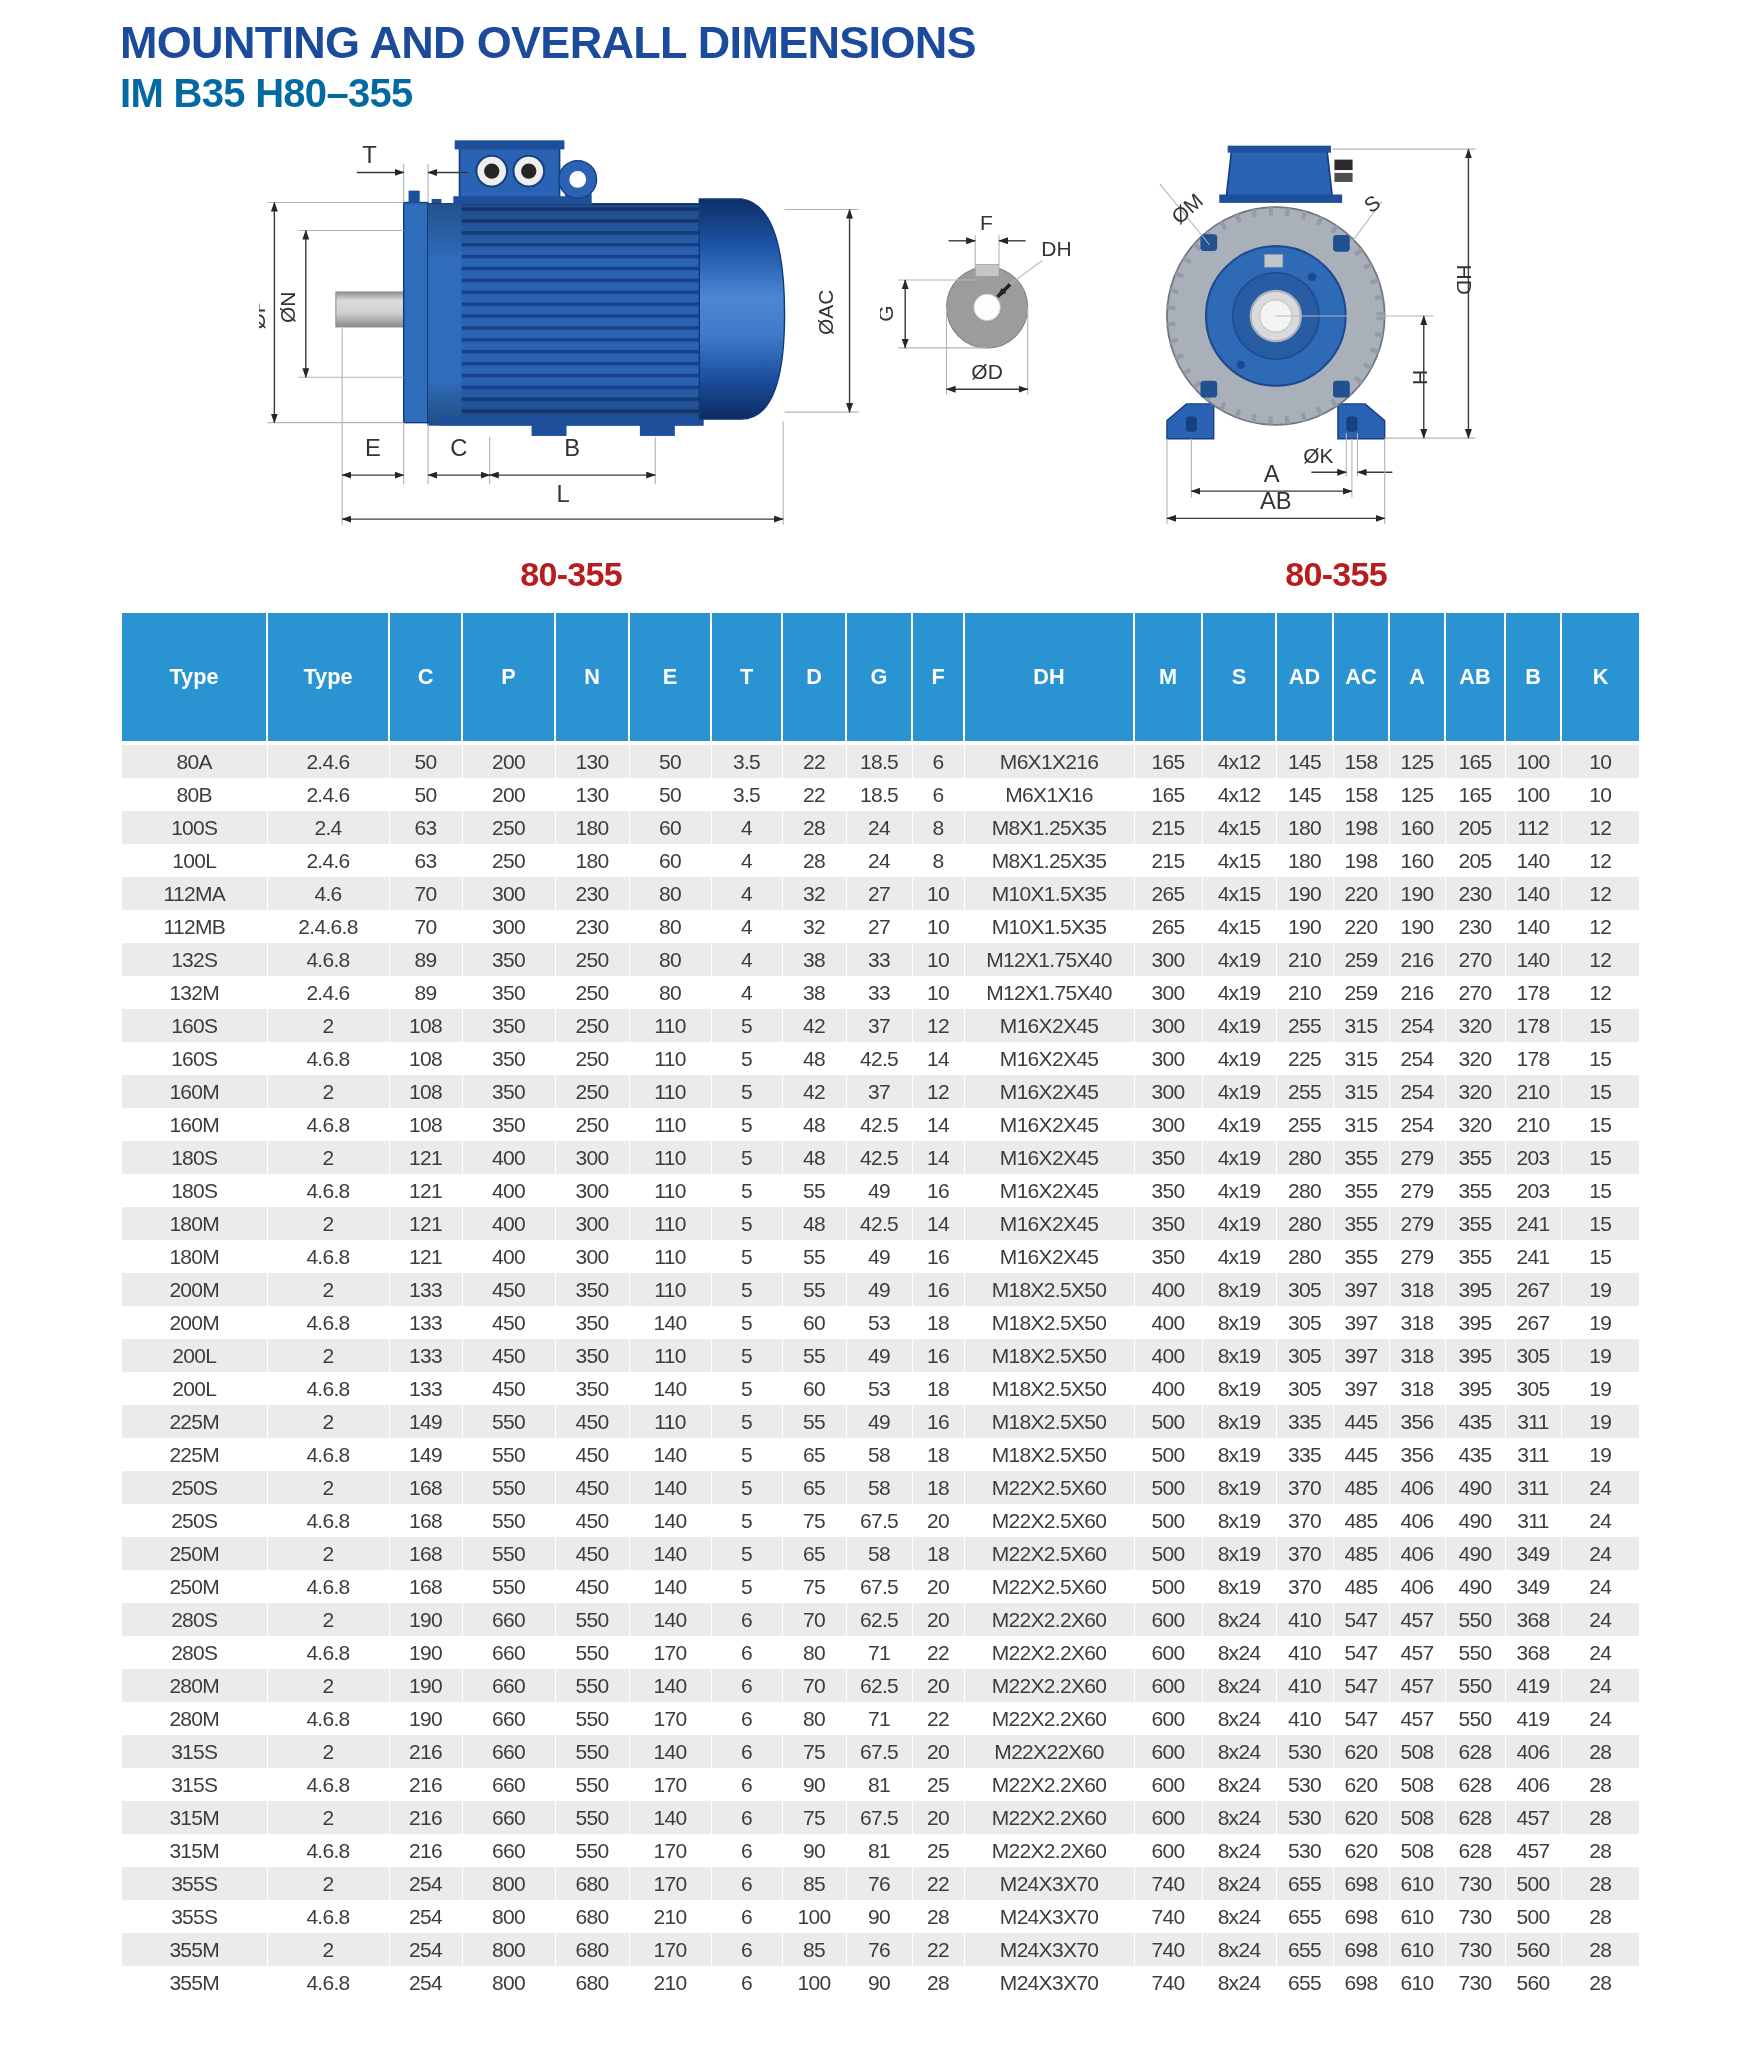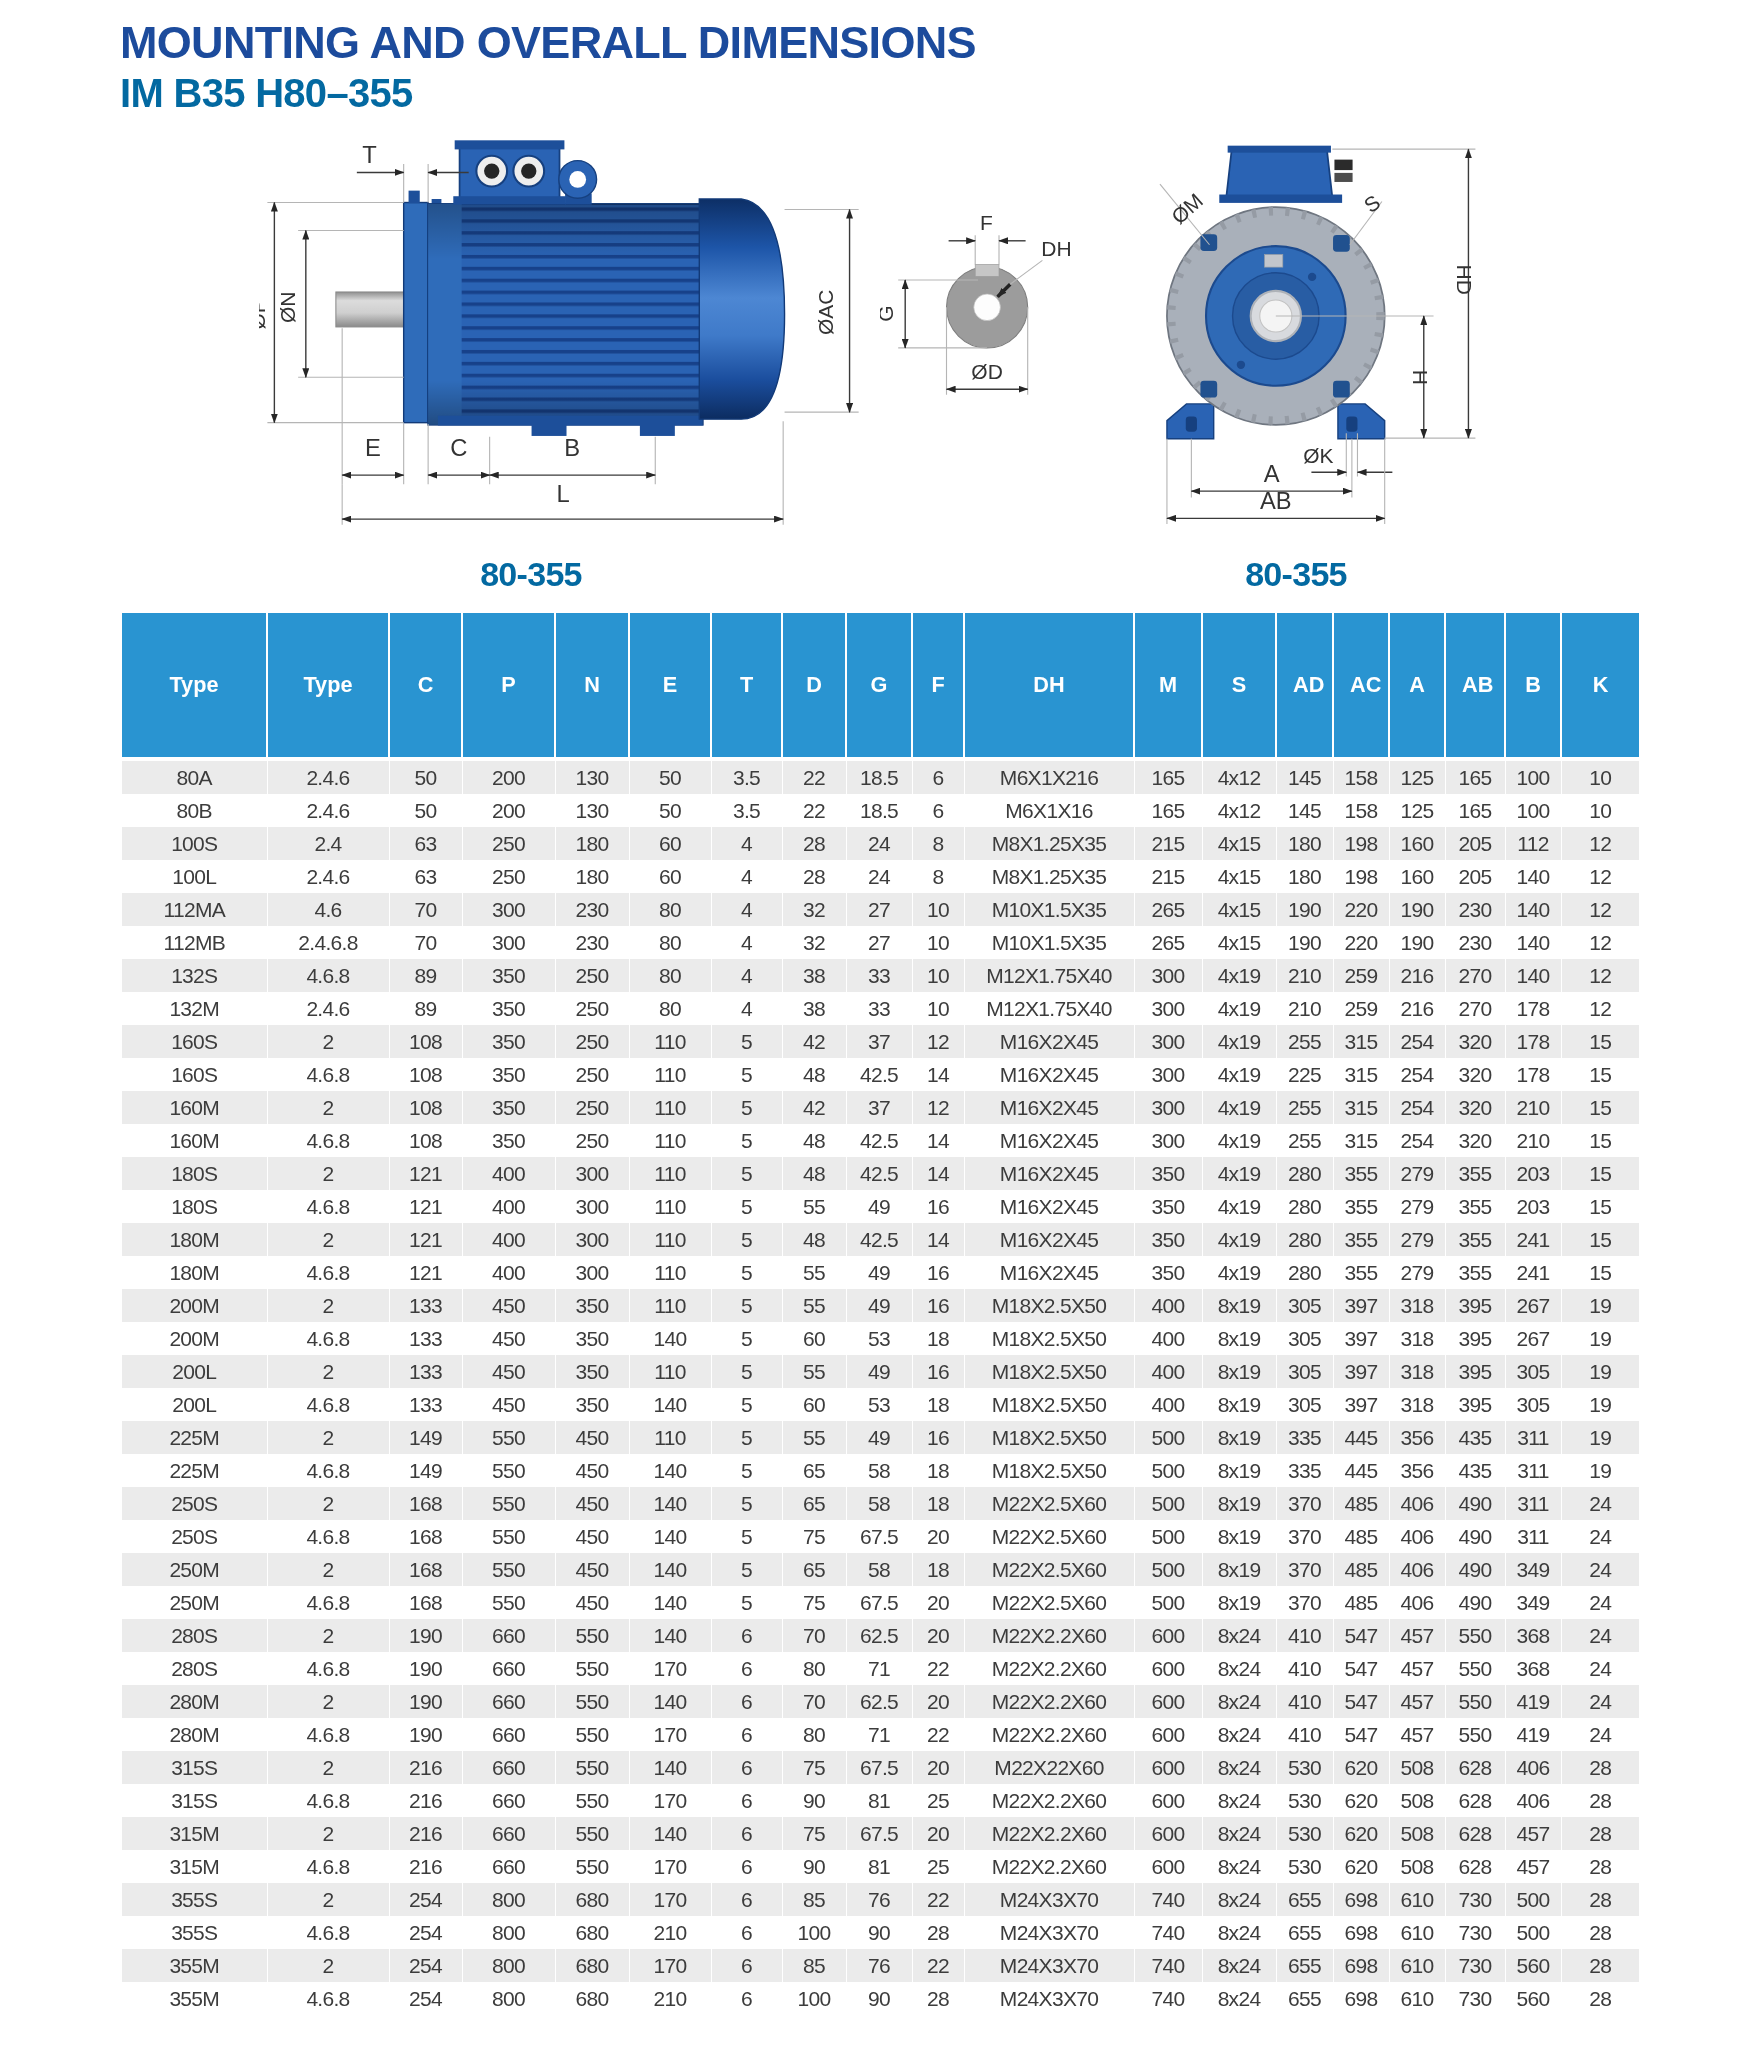--- a/index.html
+++ b/index.html
@@ -3,31 +3,31 @@
 <meta charset="utf-8">
 <style>
   html,body{margin:0;padding:0;background:#ffffff;}
   body{font-family:"Liberation Sans", sans-serif;}
   .page{position:relative;width:1745px;height:2066px;background:#ffffff;overflow:hidden;}
 
   .title{position:absolute;left:120px;top:17px;font-size:45px;font-weight:800;letter-spacing:-0.7px;color:#1c4b9c;white-space:nowrap;}
   .subtitle{position:absolute;left:120px;top:71px;font-size:40px;font-weight:800;letter-spacing:-0.7px;color:#0369a1;white-space:nowrap;}
 
   .diagram{position:absolute;}
-  .caption{position:absolute;width:182px;text-align:center;font-size:34px;font-weight:800;color:#0369a1;letter-spacing:-0.7px;}
+  .caption{position:absolute;width:182px;text-align:right;font-size:34px;font-weight:800;color:#b91c1c;letter-spacing:-0.7px;}
 
   
   .ext{stroke:#b5b5b5;stroke-width:1.6;fill:none;}
   .dim{stroke:#3a3a3a;stroke-width:2;fill:none;}
   .lbl{fill:#333333;font-size:34px;font-family:"Liberation Sans",sans-serif;}
   .lblsm{fill:#333333;font-size:30px;font-family:"Liberation Sans",sans-serif;}
 
   
   table.dims{position:absolute;left:122px;top:613px;width:1516px;border-collapse:collapse;table-layout:fixed;}
-  table.dims th{background:#2994d1;color:#ffffff;font-size:21.7px;font-weight:700;height:112px;border-right:2.1px solid #ffffff;border-bottom:4.2px solid #ffffff;padding:16px;text-align:center;}
+  table.dims th{background:#2994d1;color:#ffffff;font-size:21.7px;font-weight:700;height:112px;border-right:2.1px solid #ffffff;border-bottom:4.2px solid #ffffff;padding:8px;text-align:center;}
   table.dims th:last-child{border-right:none;}
   table.dims td{font-size:21px;color:#3c3c3c;text-align:center;height:33px;padding:0;border-right:1.4px solid #ffffff;letter-spacing:-0.7px;white-space:nowrap;}
   table.dims td:last-child{border-right:none;}
   table.dims tbody tr:nth-child(odd){background:#ebebeb;}
   table.dims tbody tr:nth-child(even){background:#ffffff;}
 </style>
 </head>
 <body>
 
 <div class="page">

